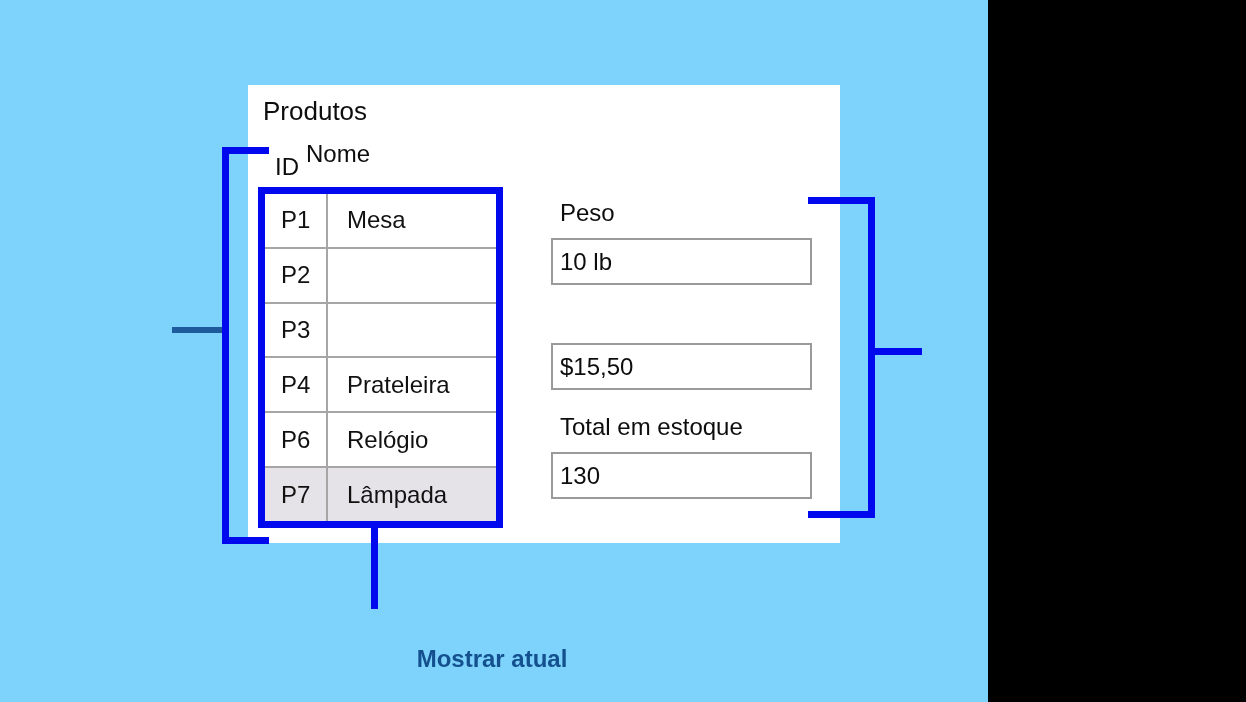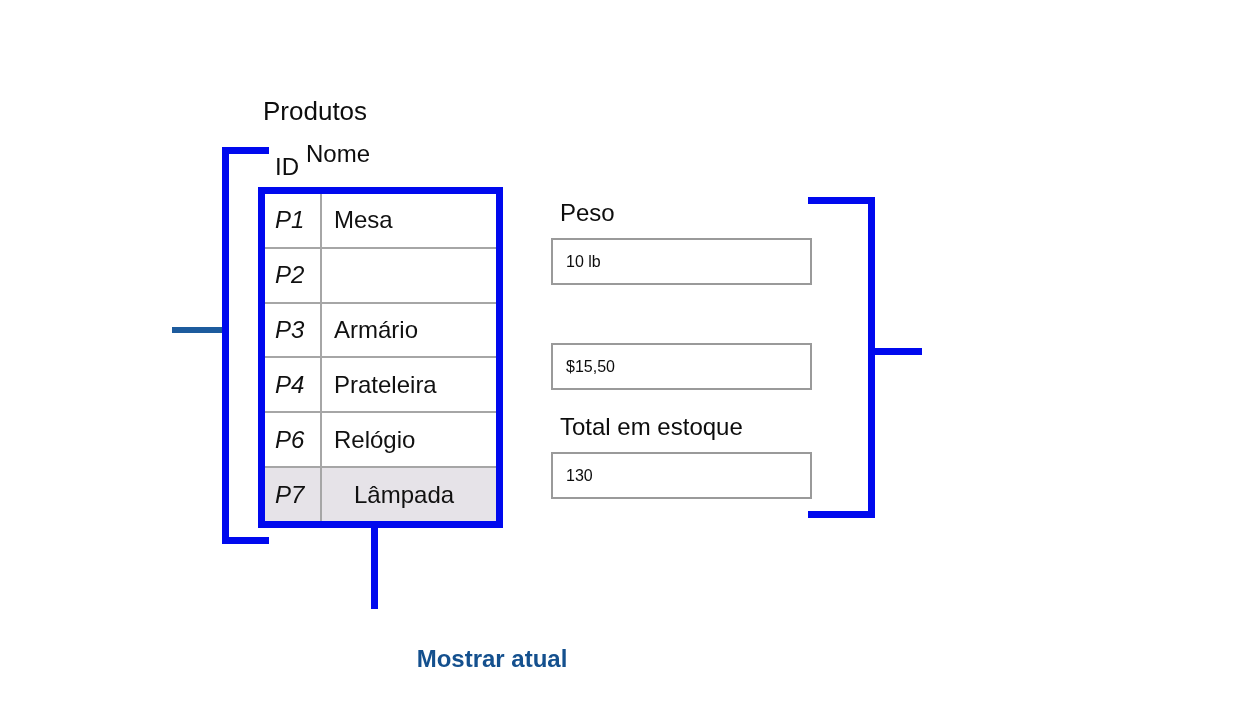--- a/index.html
+++ b/index.html
@@ -2,23 +2,23 @@
 <html><head>
 <meta charset="utf-8">
 <style>
   html, body {
     margin: 0;
     padding: 0;
     background: #000000;
   }
   .stage {
     position: relative;
-    width: 1246px;
+    width: 988px;
     height: 702px;
-    background: #ffffff;
+    background: #7dd3fc;
     overflow: hidden;
     font-family: "Liberation Sans", sans-serif;
     color: #111111;
   }
 
   
   .panel {
     position: absolute;
     left: 248px;
     top: 85px;
@@ -63,59 +63,57 @@
   }
   .prow {
     flex: 1;
     display: flex;
     border-bottom: 2px solid #a6a6a6;
     background: #ffffff;
   }
   .prow:last-child {
     border-bottom: none;
     background: #e6e3e8;
-    gap: 20px;
   }
   .cell-id {
     width: 45px;
     border-right: 2px solid #a6a6a6;
     font-size: 24px;
     display: flex;
     align-items: center;
-    padding-left: 10px;
+    padding-left: 16px;
     flex: none;
-    font-style: italic;
   }
   .cell-name {
     flex: 1;
     font-size: 24px;
     display: flex;
     align-items: center;
-    padding-left: 12px;
+    padding-left: 19px;
   }
 
   
   .field-label {
     position: absolute;
     font-size: 24px;
     color: #0d0d0d;
     white-space: nowrap;
   }
   .field-box {
     position: absolute;
     left: 551px;
     width: 261px;
     height: 47px;
     box-sizing: border-box;
     border: 2px solid #9a9a9a;
     background: #ffffff;
-    font-size: 16px;
+    font-size: 24px;
     display: flex;
     align-items: center;
-    padding-left: 13px;
+    padding-left: 7px;
     color: #0d0d0d;
   }
   .lbl-peso  { left: 560px; top: 199px; }
   .lbl-preco { left: 560px; top: 304px; }
   .lbl-total { left: 560px; top: 413px; }
   .box-peso  { top: 238px; }
   .box-preco { top: 343px; }
   .box-total { top: 452px; text-align: center; }
 
   
@@ -158,21 +156,20 @@
   <div class="prod-table">
     <div class="prow">
       <div class="cell-id">P1</div>
       <div class="cell-name">Mesa</div>
     </div>
     <div class="prow">
       <div class="cell-id">P2</div>
     </div>
     <div class="prow">
       <div class="cell-id">P3</div>
-      <div class="cell-name">Armário</div>
     </div>
     <div class="prow">
       <div class="cell-id">P4</div>
       <div class="cell-name">Prateleira</div>
     </div>
     <div class="prow">
       <div class="cell-id">P6</div>
       <div class="cell-name">Relógio</div>
     </div>
     <div class="prow">

